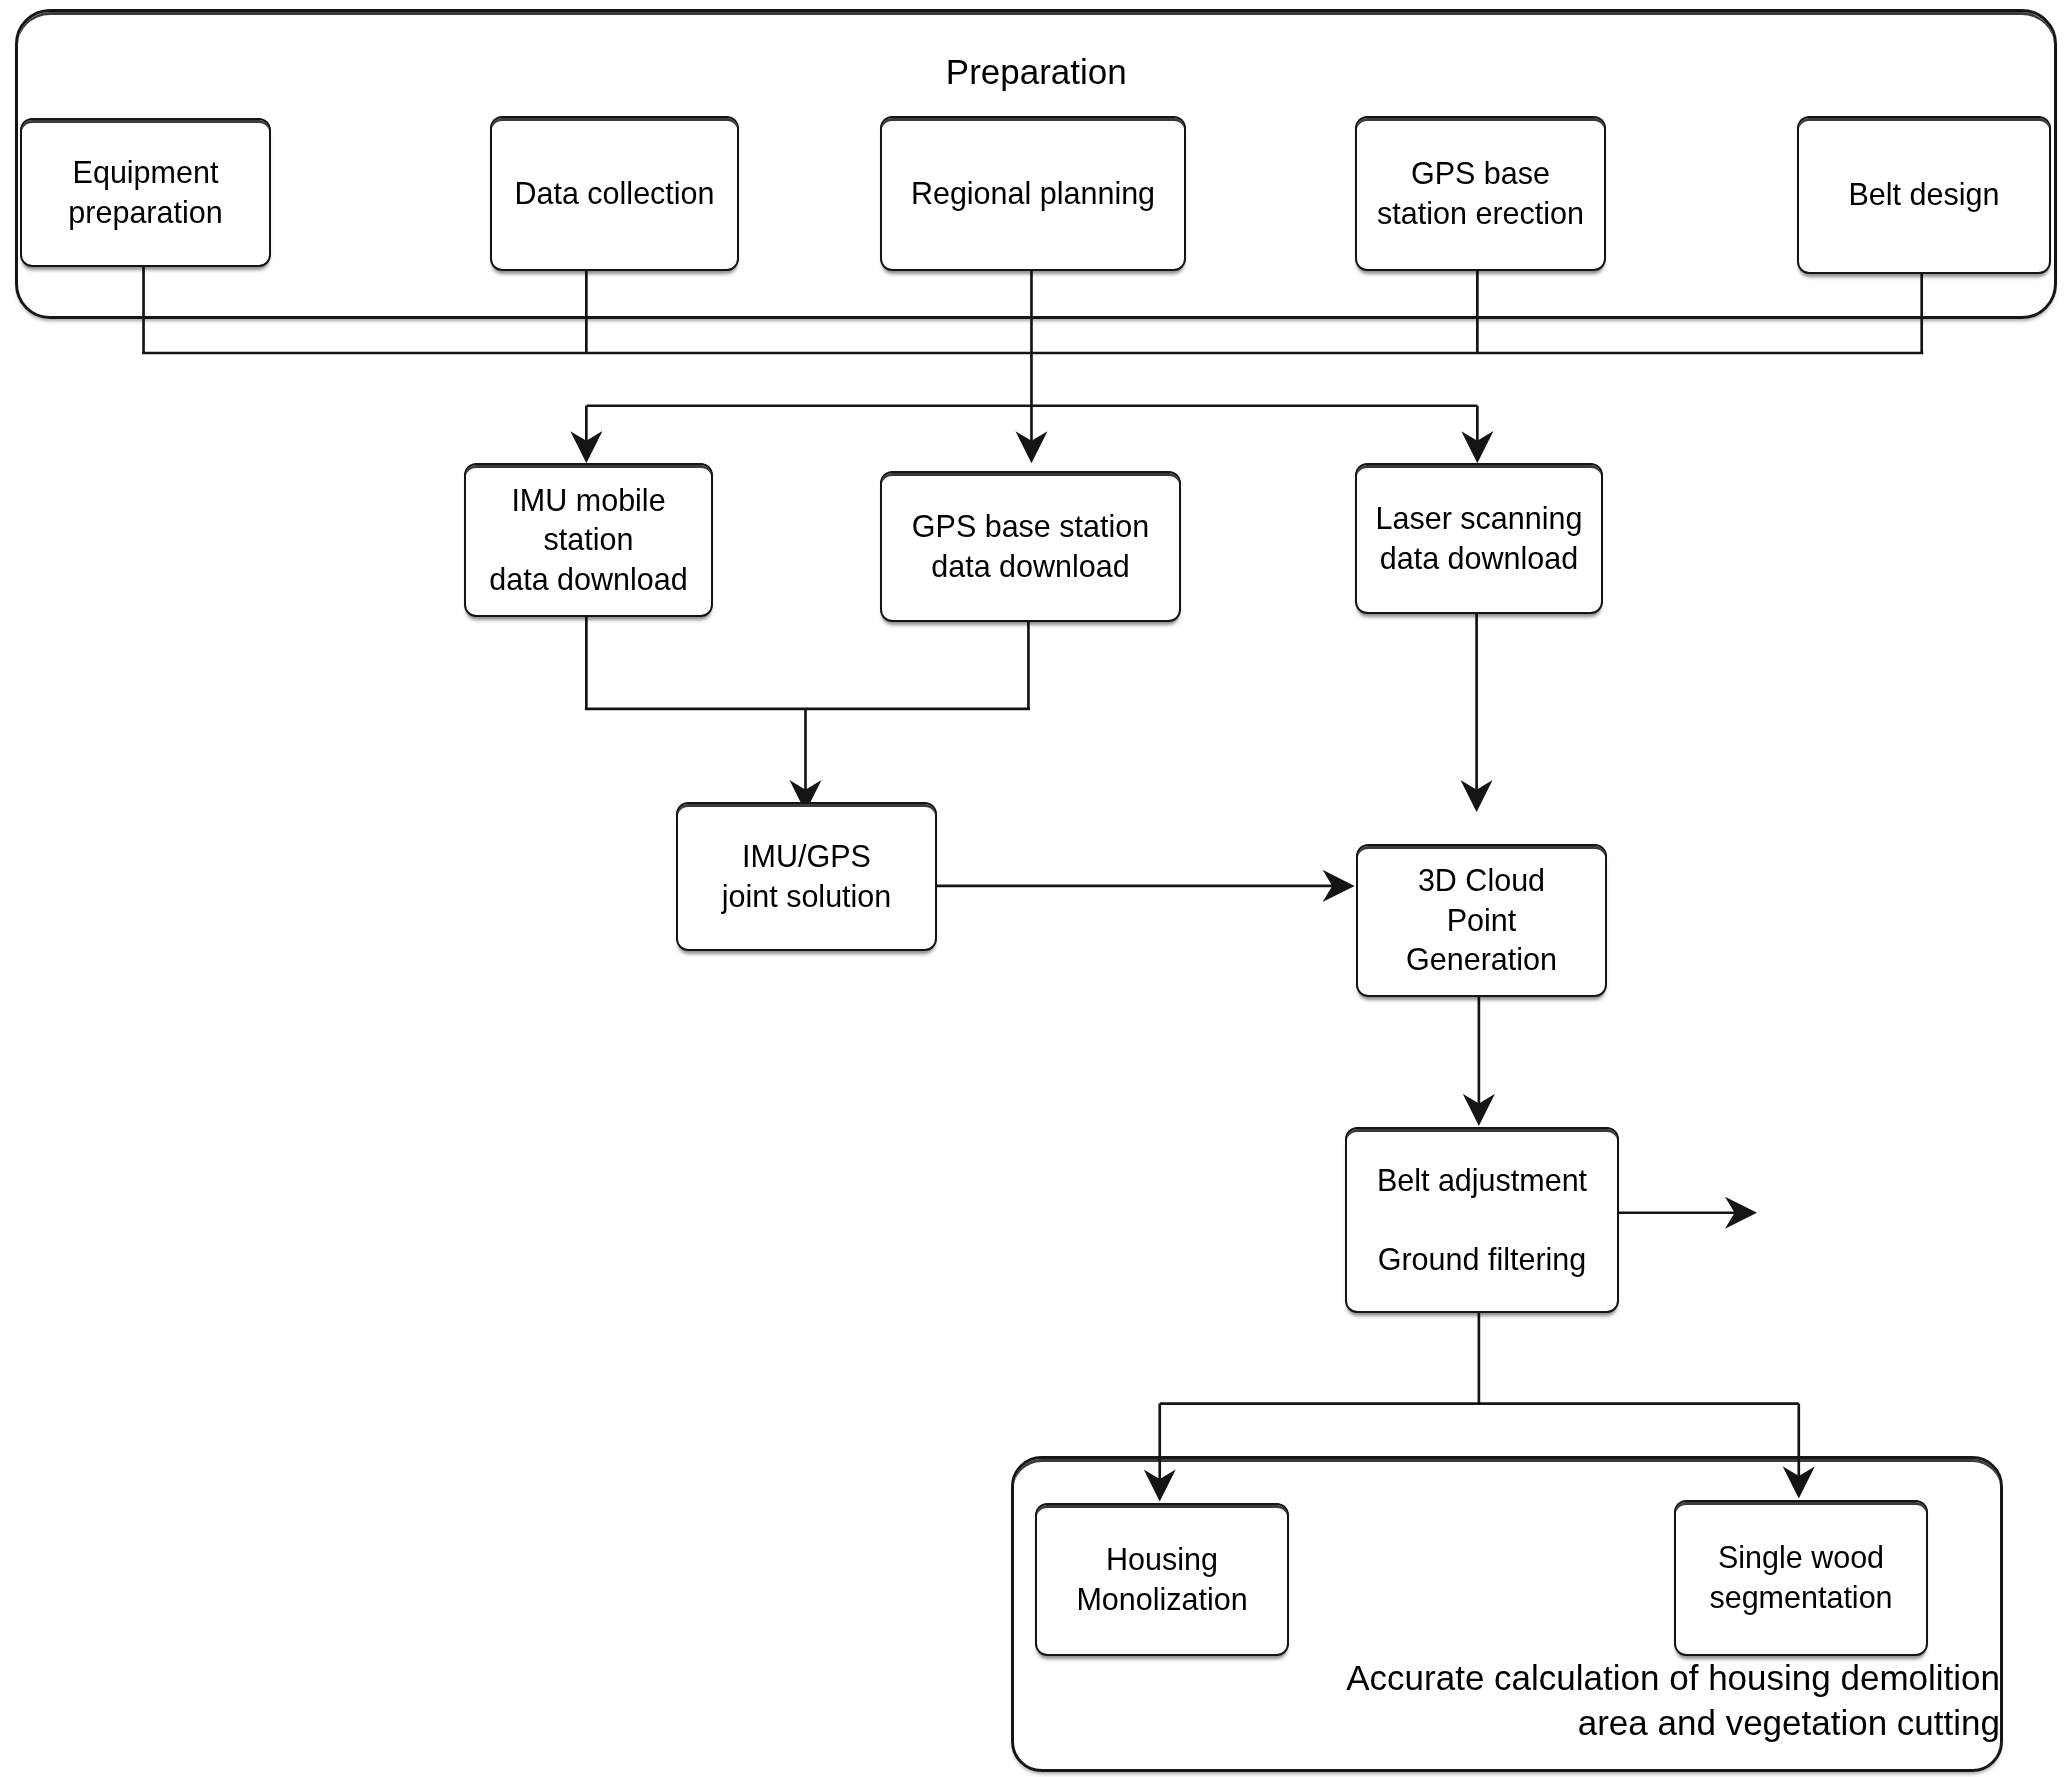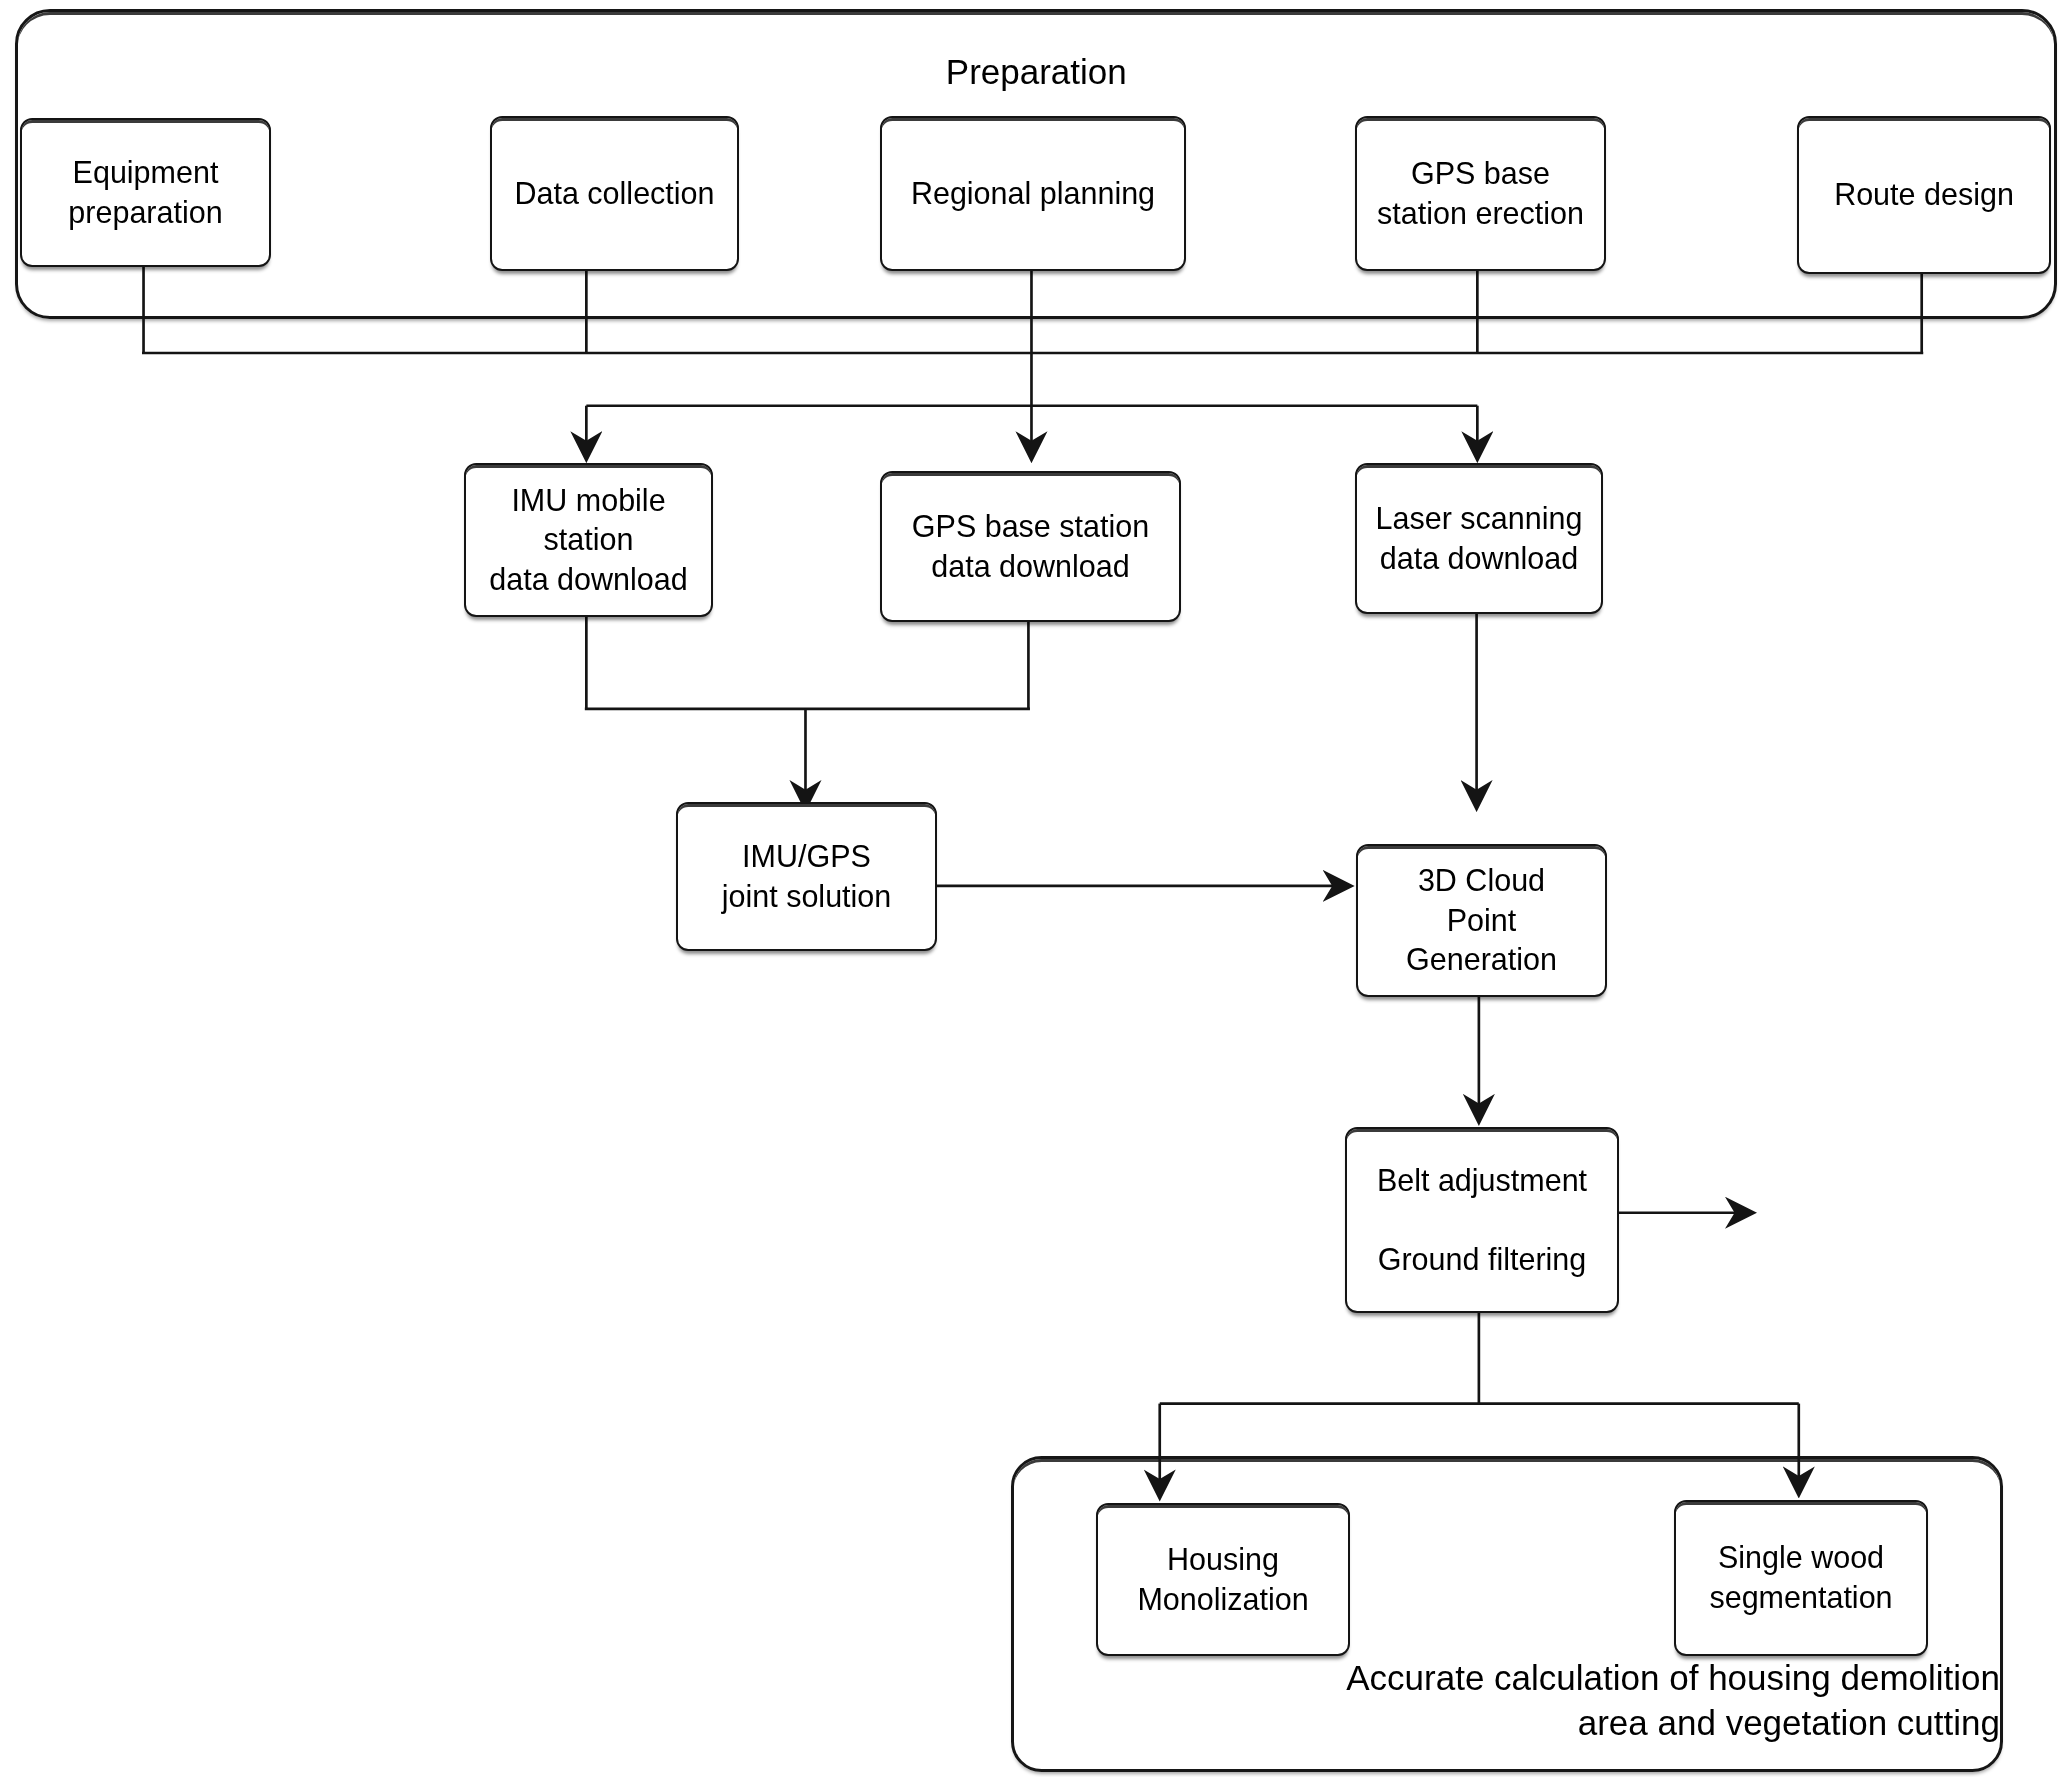--- a/index.html
+++ b/index.html
@@ -127,21 +127,21 @@
     <span class="label">Data collection</span>
   </div>
   <div class="node" style="left:880px; top:116px; width:302px; height:151px;">
     <span class="label">Regional planning</span>
   </div>
   <div class="node" style="left:1355px; top:116px; width:247px; height:151px;">
     <span class="label">GPS base
 station erection</span>
   </div>
   <div class="node" style="left:1797px; top:116px; width:250px; height:154px;">
-    <span class="label">Route design</span>
+    <span class="label">Belt design</span>
   </div>
 
   <div class="node" style="left:464px; top:463px; width:245px; height:150px;">
     <span class="label">IMU mobile
 station
 data download</span>
   </div>
   <div class="node" style="left:880px; top:463px; width:297px; height:147px;margin-top:8px;">
     <span class="label">GPS base station
 data download</span>
@@ -159,21 +159,21 @@
     <span class="label">3D Cloud
 Point
 Generation</span>
   </div>
   <div class="node" style="left:1345px; top:1127px; width:270px; height:182px;">
     <span class="label">Belt adjustment
 
 Ground filtering</span>
   </div>
 
-  <div class="node" style="left:1096px; top:1503px; width:250px; height:149px;">
+  <div class="node" style="left:1035px; top:1503px; width:250px; height:149px;">
     <span class="label">Housing
 Monolization</span>
   </div>
   <div class="node" style="left:1674px; top:1500px; width:250px; height:152px;">
     <span class="label">Single wood
 segmentation</span>
   </div>
 
 </div>
 

